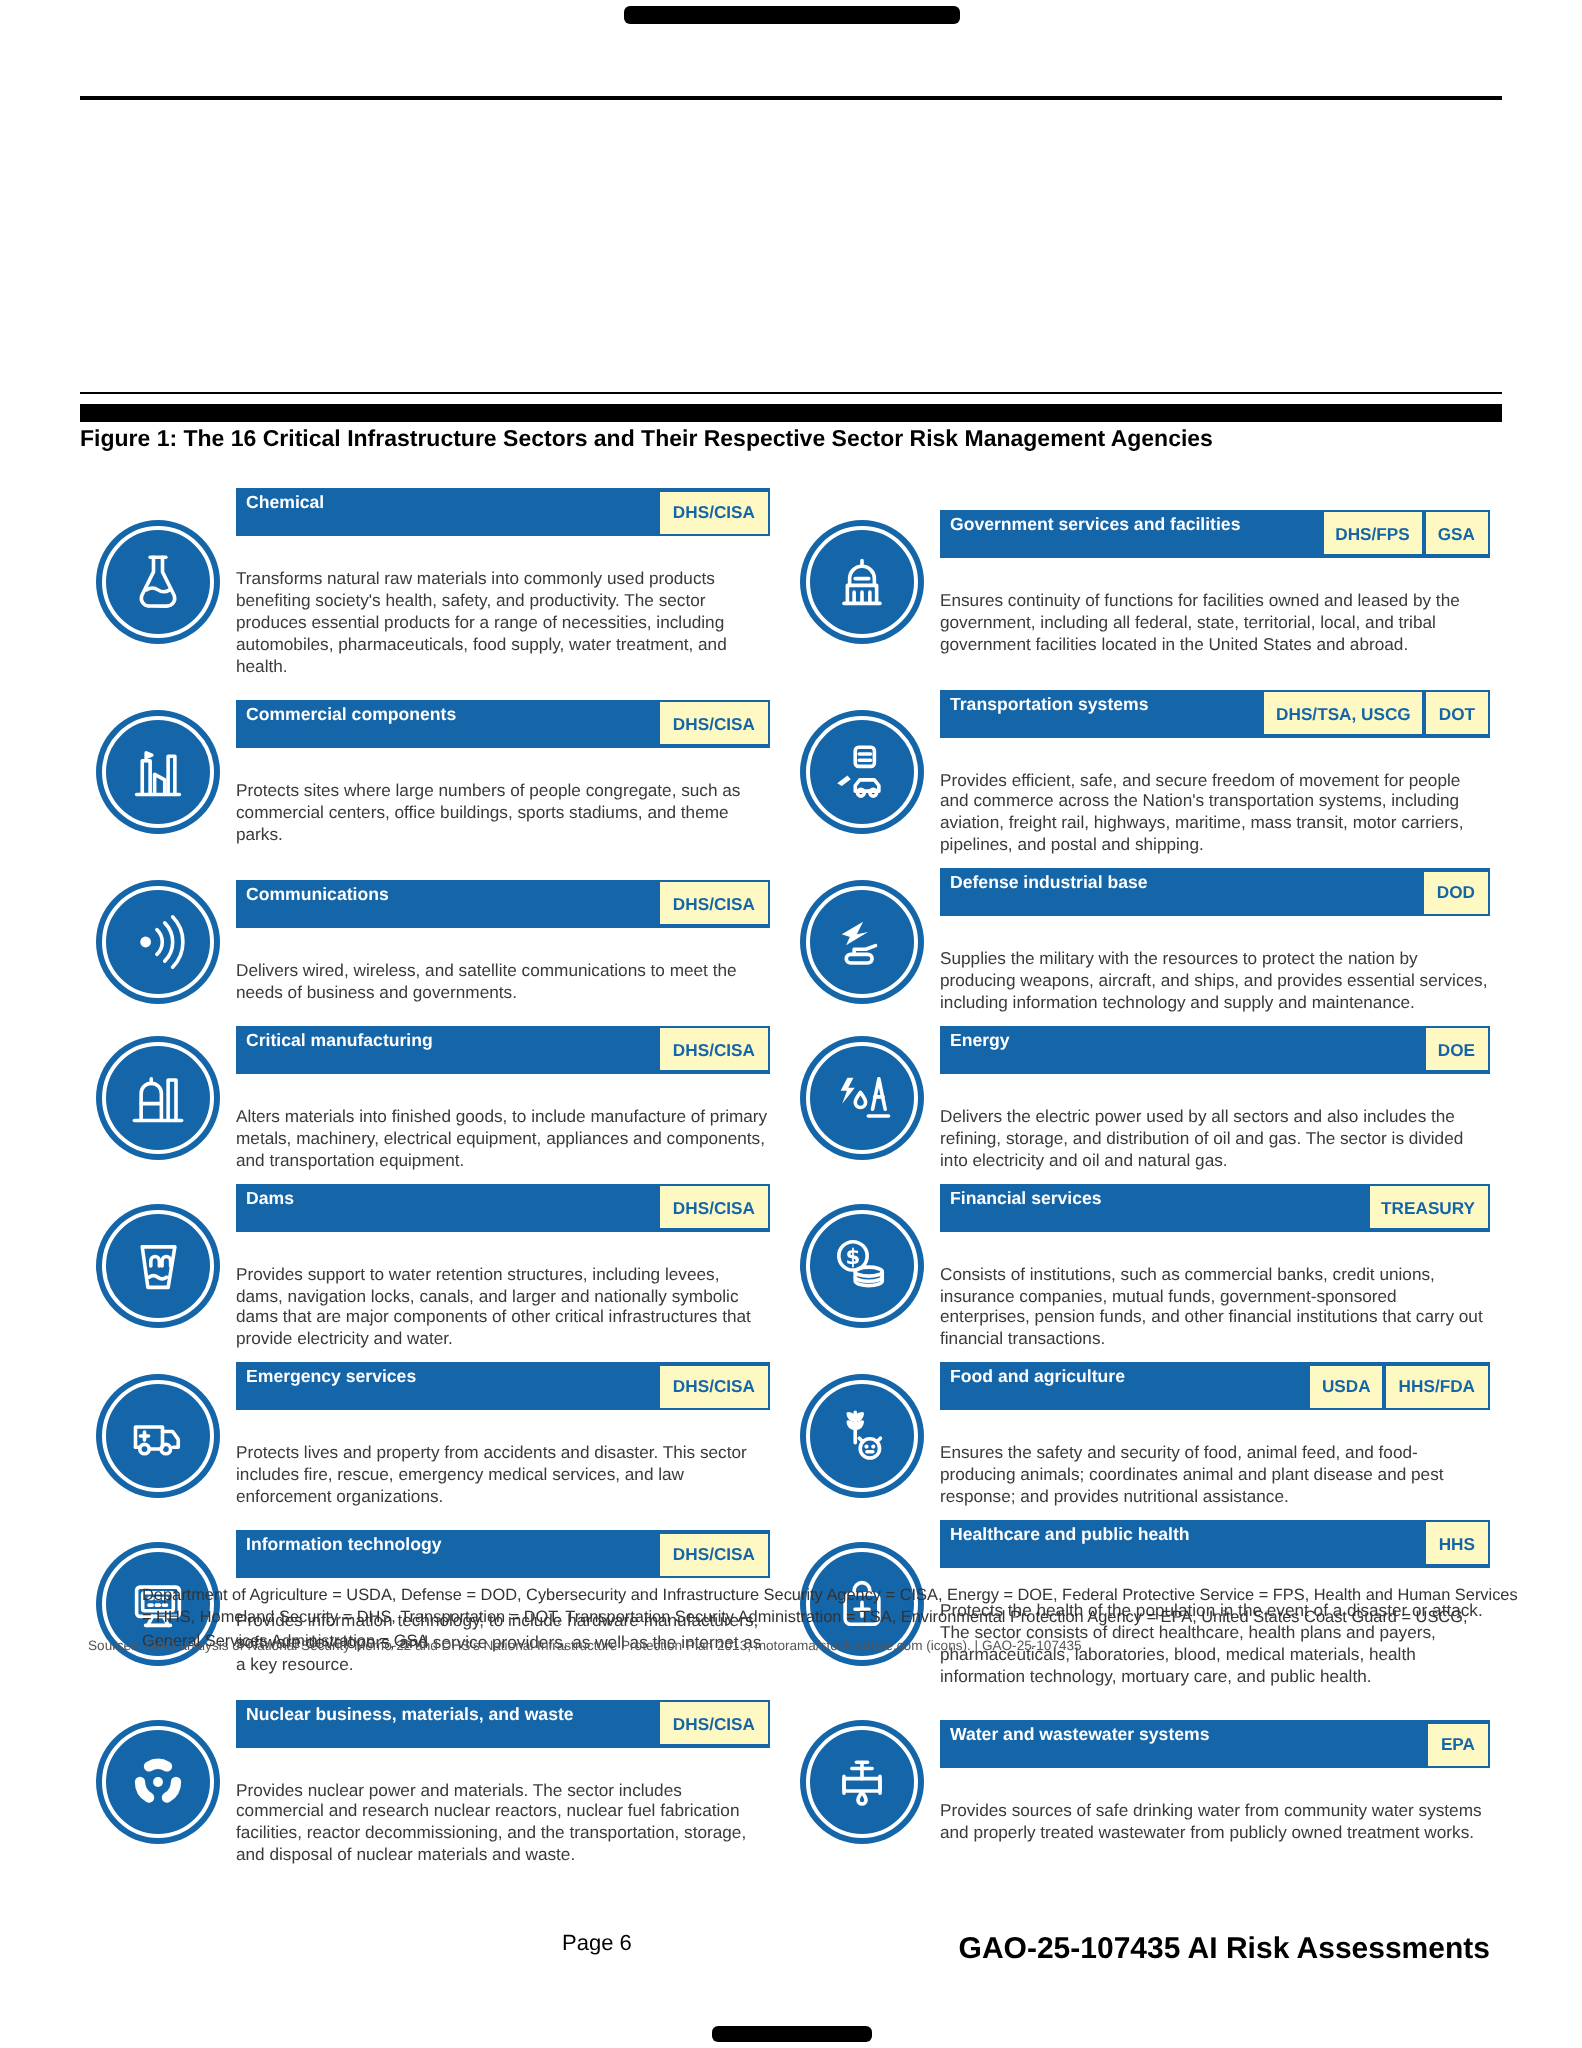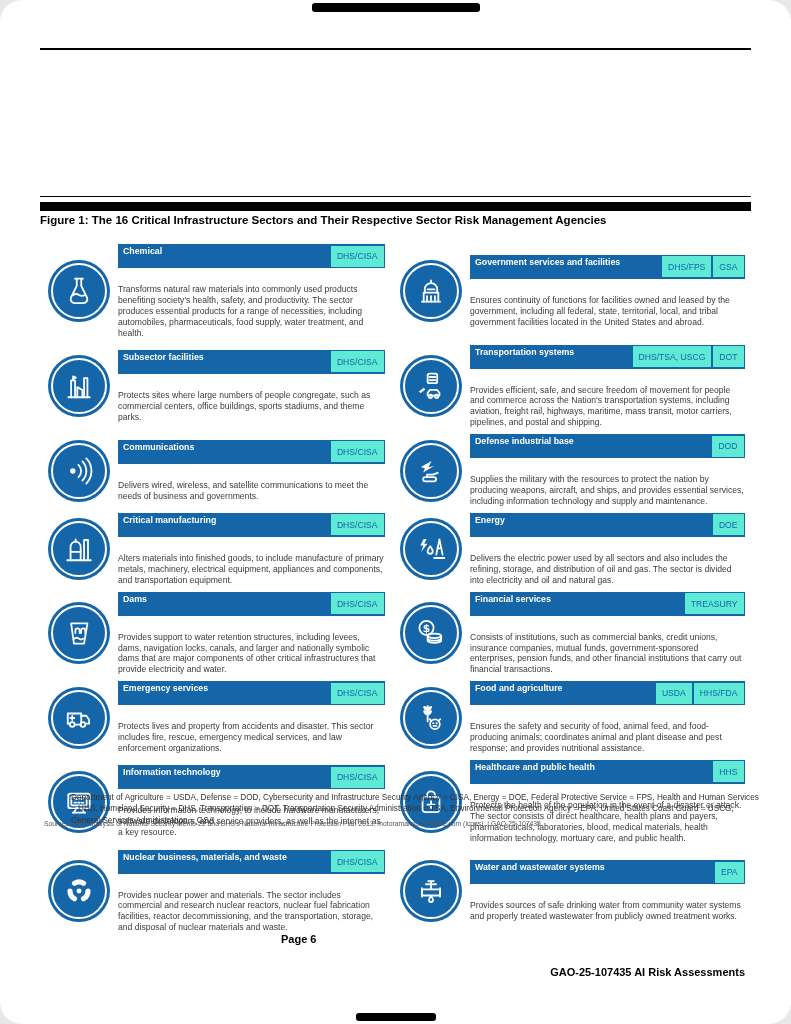--- a/index.html
+++ b/index.html
@@ -1,49 +1,49 @@
 <!DOCTYPE html>
 <html style="--accent: #1565a9;"><head>
 <meta charset="utf-8">
 <style>
   :root { --accent:#1565a9; }
   html,body{margin:0;padding:0;background:#e8e8e8;}
   .page{position:relative;width:791px;height:1024px;background:#fff;margin:0 auto;
-        font-family:"Liberation Sans", sans-serif;overflow:hidden;color:#222;border-radius:22px;}
+        font-family:"Liberation Sans", sans-serif;overflow:hidden;color:#222;}
   .device-bar{position:absolute;left:50%;transform:translateX(-50%);background:#000;border-radius:3px;}
   .device-bar.top{top:3px;width:168px;height:9px;}
   .device-bar.bottom{top:1013px;width:80px;height:8px;}
   .rule-top{position:absolute;top:48px;left:40px;width:711px;height:2px;background:#000;}
   .fig-thin-rule{position:absolute;top:196px;left:40px;width:711px;height:1px;background:#000;}
   .fig-thick-bar{position:absolute;top:202px;left:40px;width:711px;height:9px;background:#000;}
   .fig-title{position:absolute;top:214px;left:40px;width:711px;margin:0;
              font-size:11.5px;font-weight:bold;color:#000;}
   .sector-grid{position:absolute;top:244px;left:48px;width:697px;display:grid;
                grid-template-columns:337px 345px;column-gap:15px;row-gap:6px;}
   .sector{display:flex;align-items:center;gap:8px;}
   .icon-disc{flex:0 0 62px;width:62px;height:62px;border-radius:50%;background:var(--accent);
              display:flex;align-items:center;justify-content:center;}
   .icon-ring{width:52px;height:52px;border-radius:50%;border:2px solid #fff;
              display:flex;align-items:center;justify-content:center;}
   .sector-body{flex:1;min-width:0;}
   .sector-header{display:flex;align-items:stretch;background:var(--accent);height:24px;}
   .sector-name{flex:1;color:#fff;font-weight:bold;font-size:8.8px;line-height:14px;
                padding-left:5px;white-space:nowrap;overflow:hidden;}
   .agency-chips{display:flex;gap:2px;padding:1.5px;}
-  .agency-chip{background:#5eead4;color:var(--accent);font-weight:normal;font-size:8.6px;
+  .agency-chip{background:#fef9c3;color:var(--accent);font-weight:bold;font-size:8.6px;
                padding:0 6px;display:flex;align-items:center;white-space:nowrap;}
   .sector-desc{margin:16px 0 0 0;font-size:8.6px;line-height:1.27;color:#3a3a3a;}
   .legend{position:absolute;top:776px;left:55px;width:692px;margin:16px;
           font-size:8.2px;line-height:1.38;color:#333;}
   .sources{position:absolute;top:820px;left:44px;width:700px;margin:0;
            font-size:6.8px;color:#555;}
   .note{position:absolute;top:839px;left:281px;width:452px;margin:0;
         font-size:10.8px;line-height:1.33;color:#222;}
-  .page-num{position:absolute;top:933px;left:281px;font-size:11px;font-weight:bold;color:#000;text-align:right;}
-  .report-id{position:absolute;top:966px;right:46px;font-size:11px;font-weight:bold;color:#000;}
+  .page-num{position:absolute;top:966px;left:281px;font-size:11px;font-weight:normal;color:#000;text-align:right;}
+  .report-id{position:absolute;top:966px;right:46px;font-size:15px;font-weight:bold;color:#000;}
   svg.sector-icon{display:block;}
 </style>
 </head>
 <body>
 
 <div class="page">
   <div class="device-bar top"></div>
   <div class="rule-top"></div>
   <div class="fig-thin-rule"></div>
   <div class="fig-thick-bar"></div>
@@ -101,21 +101,21 @@
               <path d="M6.5 26h19"></path>
               <path d="M9 26V11h3.5v15"></path>
               <path d="M14.5 26v-9l4.5 2.5V26"></path>
               <path d="M20.5 26V9h3v17"></path>
               <path d="M10.75 11V7.5l2.5 1-2.5 1"></path>
             </svg>
           </div>
         </div>
         <div class="sector-body">
           <div class="sector-header">
-            <span class="sector-name">Subsector facilities</span>
+            <span class="sector-name">Commercial components</span>
             <span class="agency-chips">
               <span class="agency-chip">DHS/CISA</span>
             </span>
           </div>
           <p class="sector-desc">Protects sites where large numbers of people congregate, such as commercial centers, office buildings, sports stadiums, and theme parks.</p>
         </div>
       </div>
       <div class="sector">
         <div class="icon-disc">
           <div class="icon-ring">

